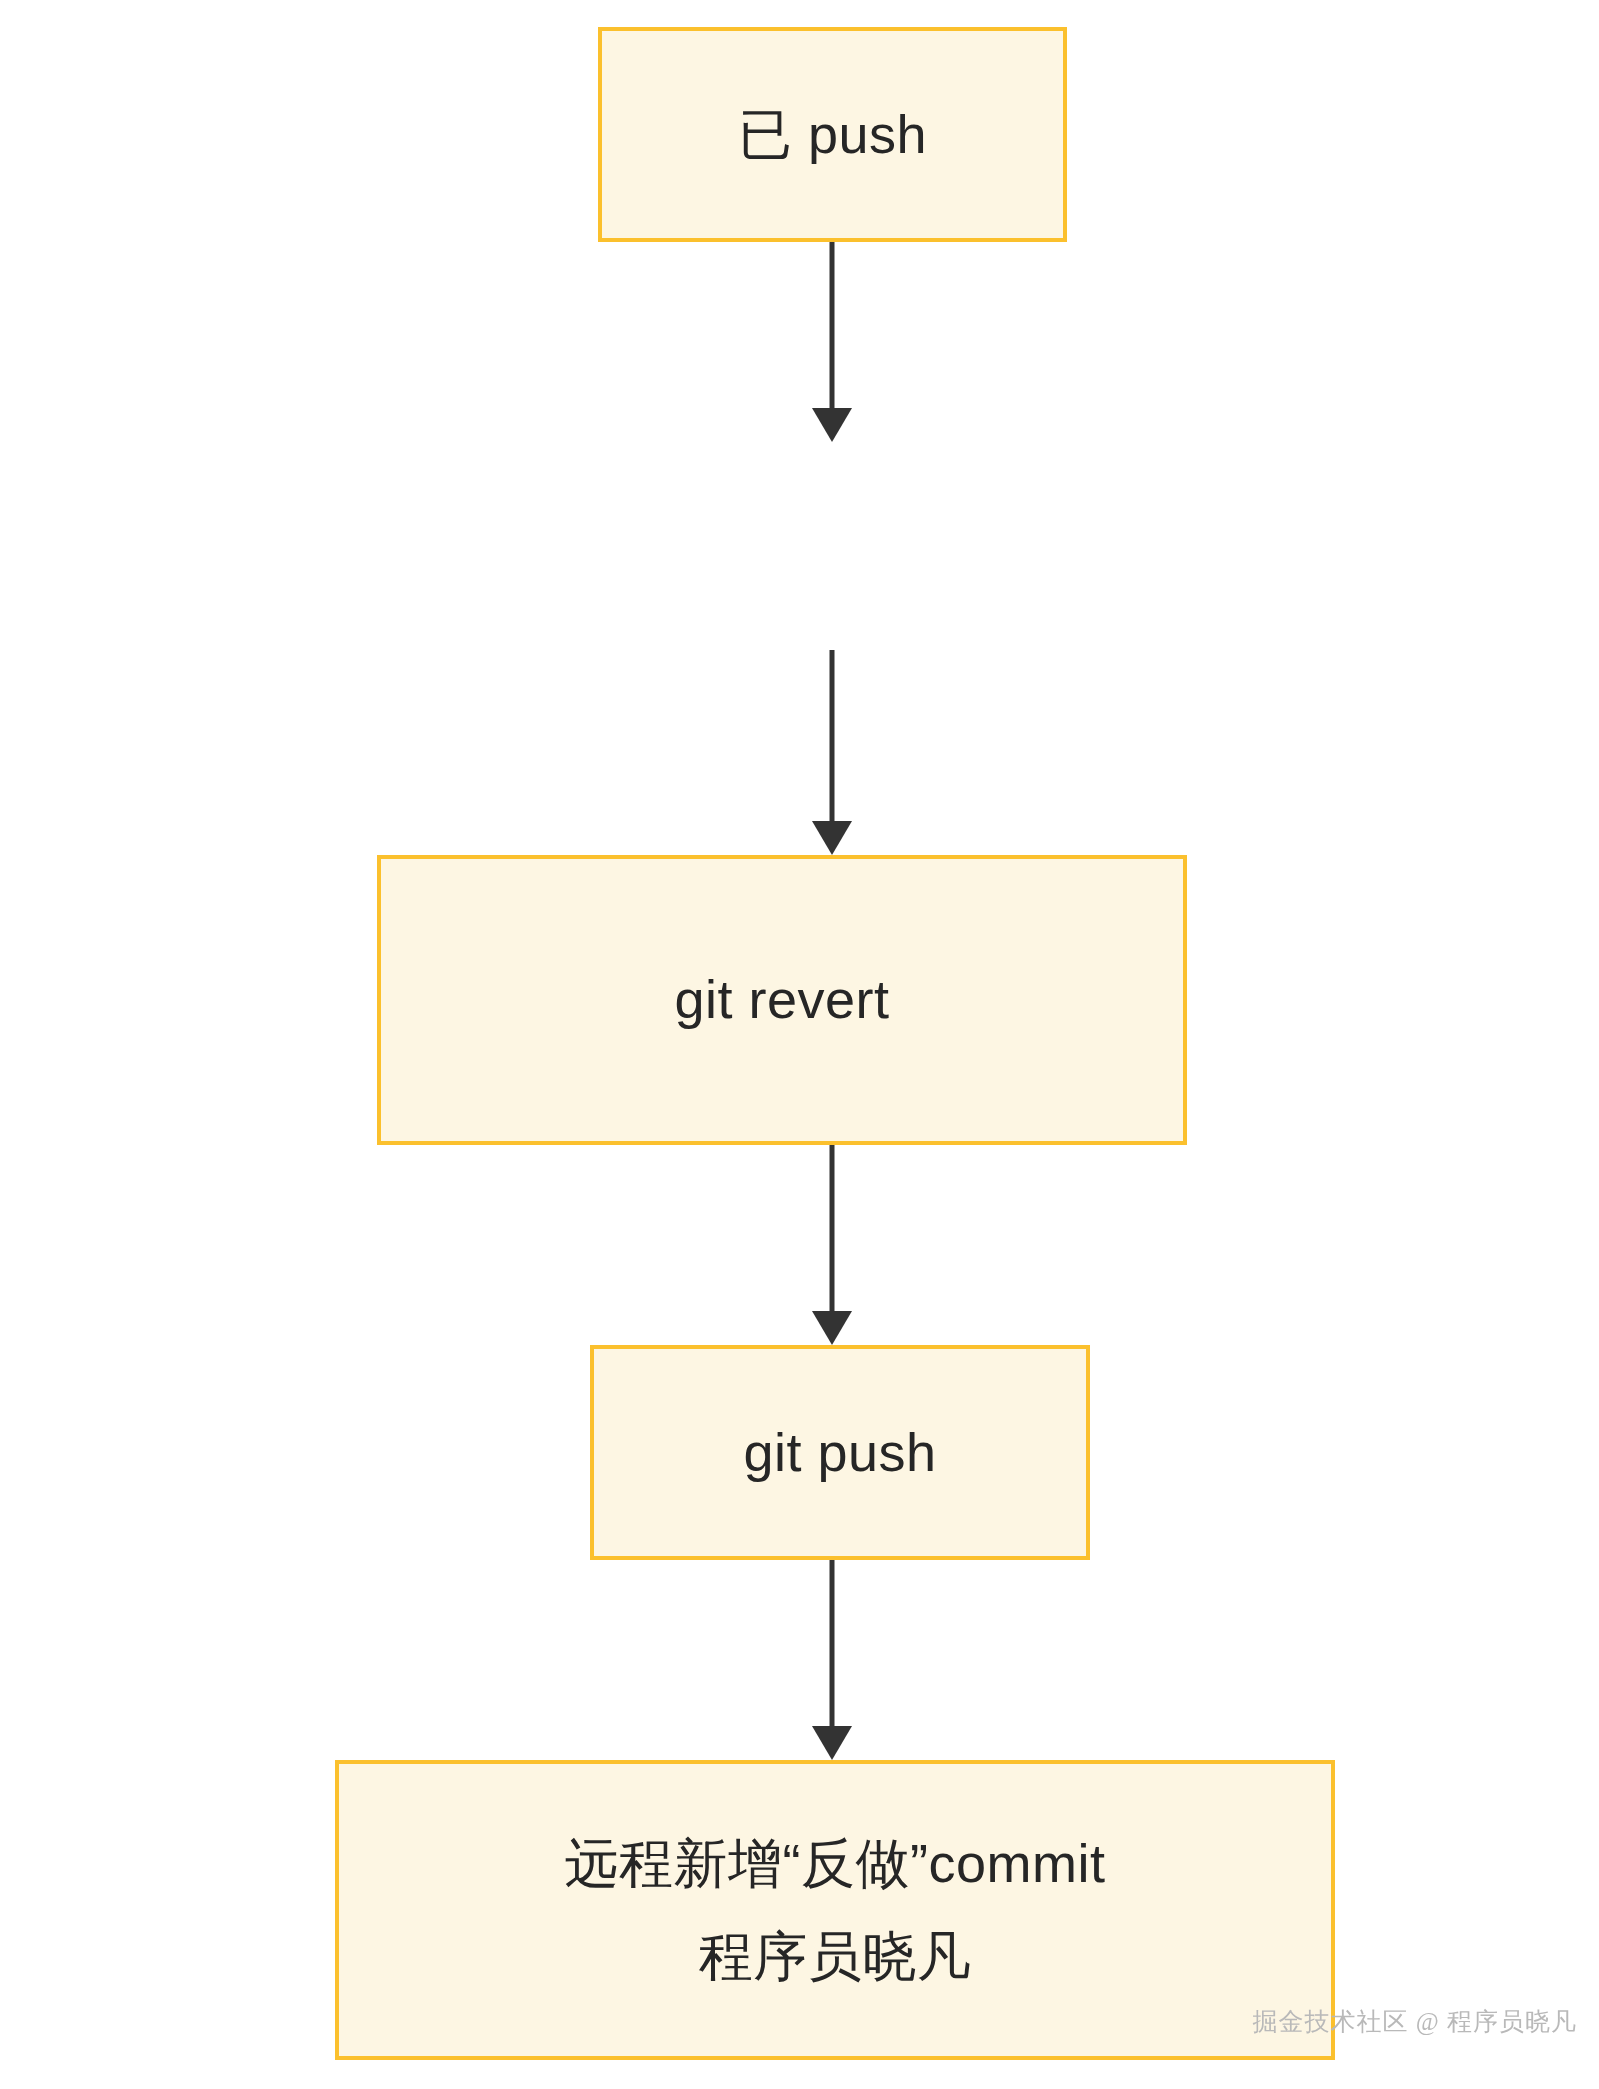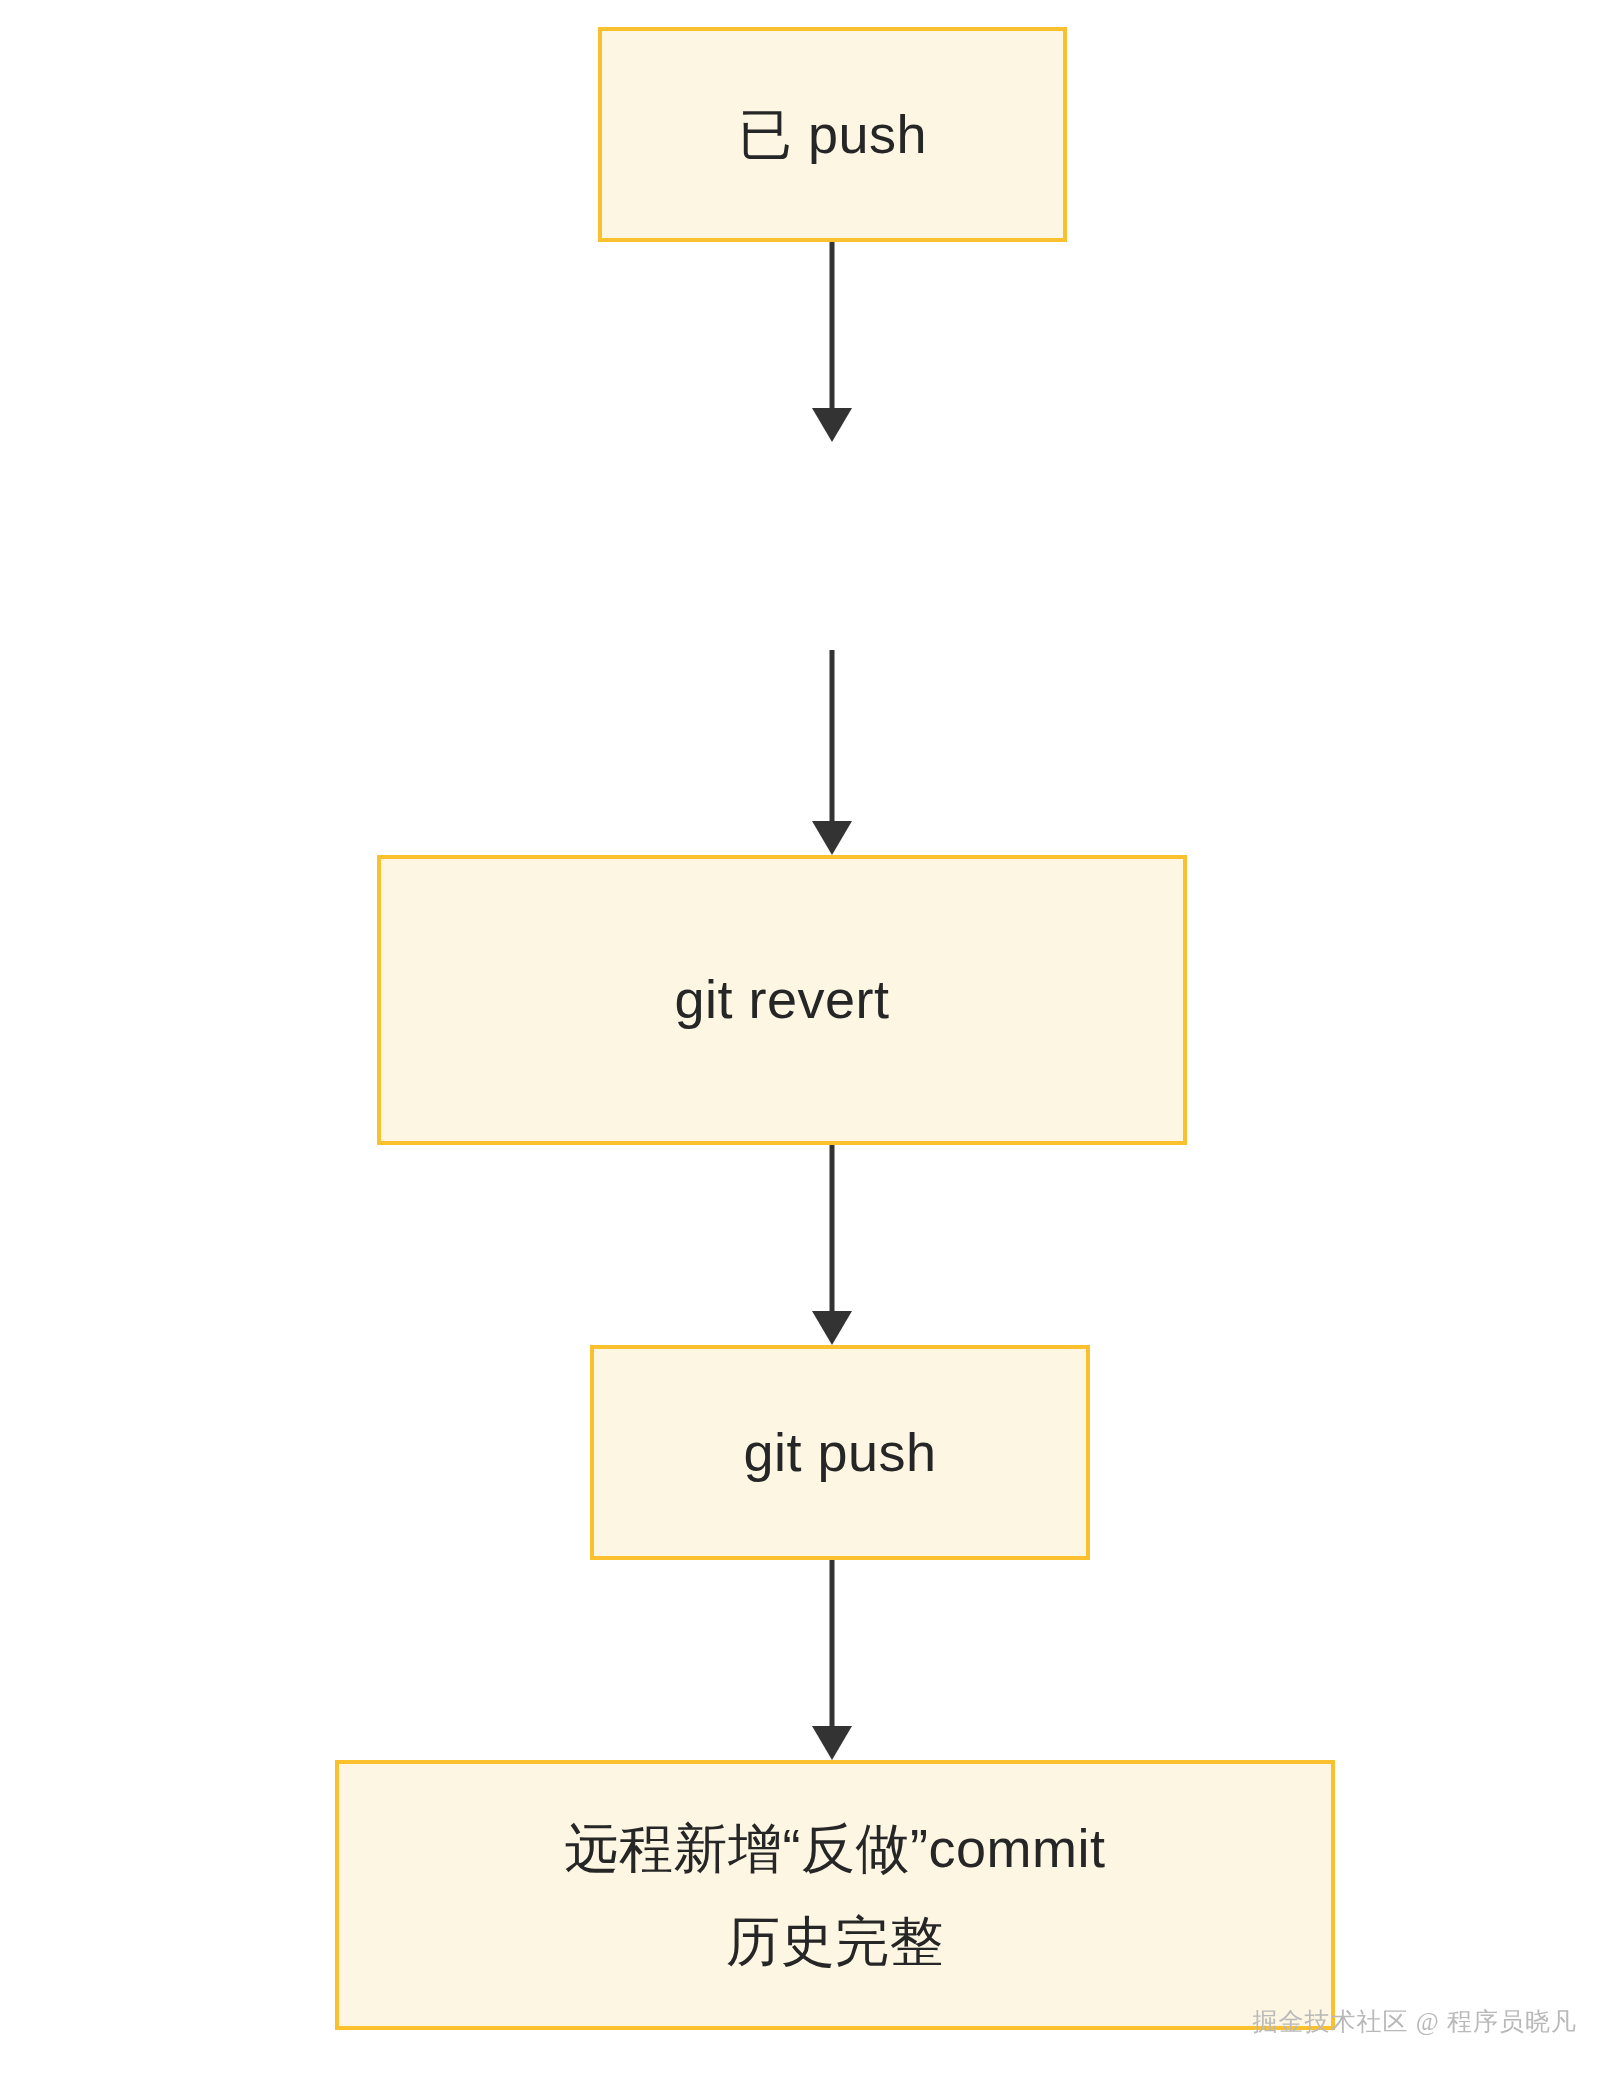--- a/index.html
+++ b/index.html
@@ -69,21 +69,21 @@
     width: 810px; height: 290px;
     font-size: 54px;
   }
   #node-git-push {
     left: 590px;  top: 1345px;
     width: 500px; height: 215px;
     font-size: 54px;
   }
   #node-remote-result {
     left: 335px;  top: 1760px;
-    width: 1000px; height: 270px;
+    width: 1000px; height: 300px;
     font-size: 54px;
     gap: 24px;
   }
 
   
   #watermark {
     position: absolute;
     right: 22px;
     top: 2005px;
     font-size: 25px;
@@ -135,18 +135,18 @@
   <div class="node" id="node-git-revert">
     <span class="line">git revert</span>
   </div>
 
   <div class="node" id="node-git-push">
     <span class="line">git push</span>
   </div>
 
   <div class="node" id="node-remote-result">
     <span class="line">远程新增“反做”commit</span>
-    <span class="line">历史完整</span>
+    <span class="line">程序员晓凡</span>
   </div>
 
   <div id="watermark">掘金技术社区 @ 程序员晓凡</div>
 
 </div>
 
 </body></html>

